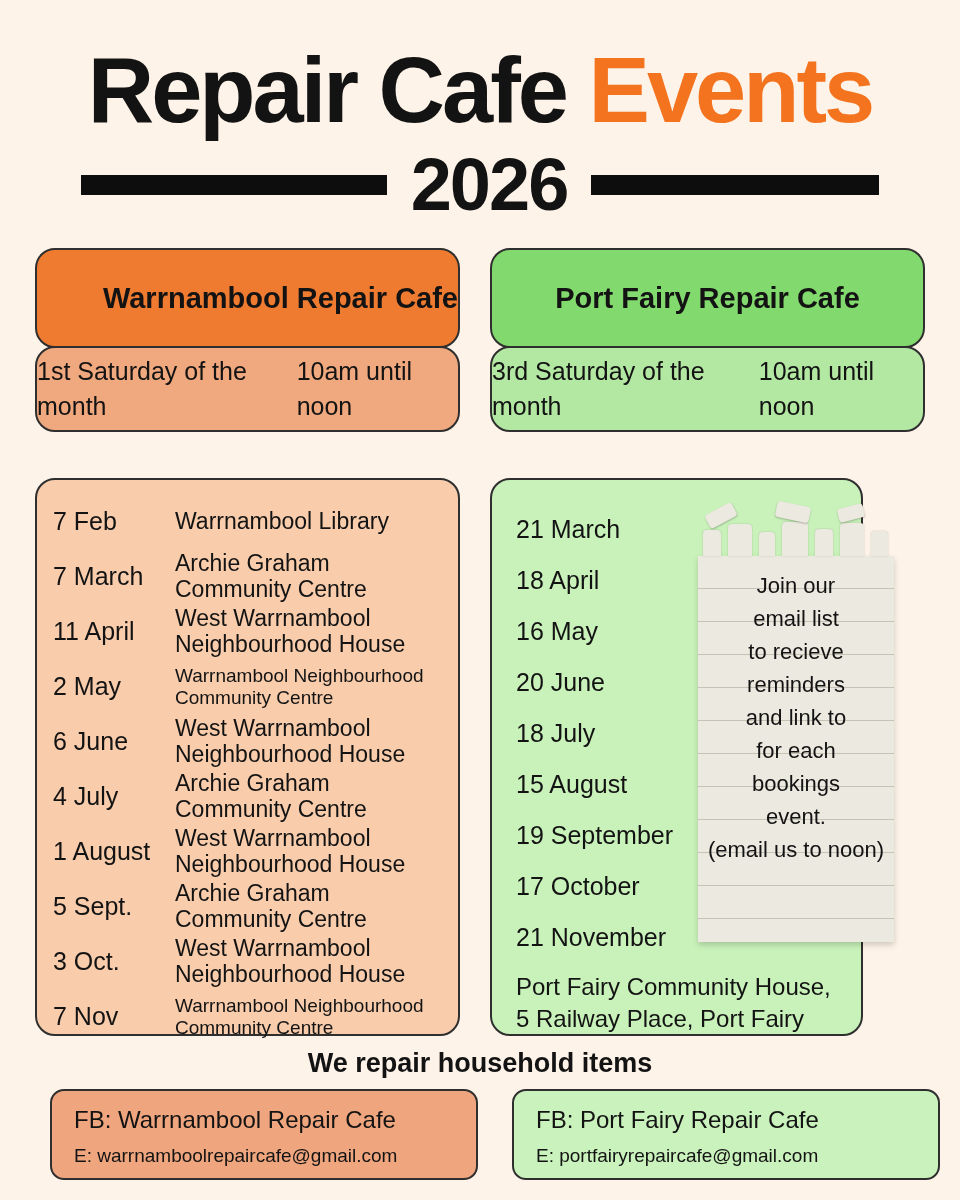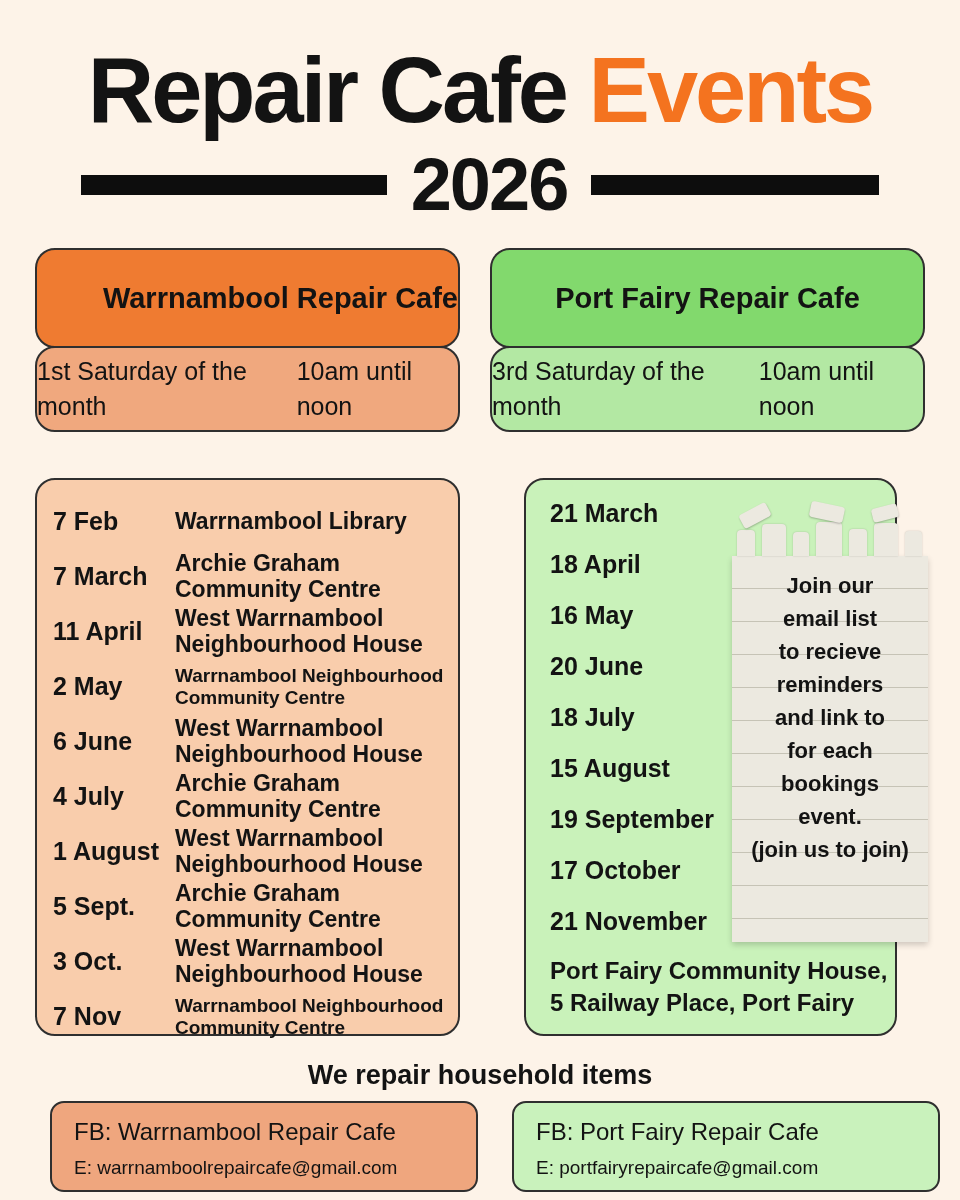--- a/index.html
+++ b/index.html
@@ -45,26 +45,26 @@
   .head-box.green{background:var(--green);}
   .sub-box{
     height:86px;margin-top:-2px;border:2px solid var(--border);border-radius:20px;
     display:flex;align-items:center;justify-content:center;
     font-size:25px;line-height:1.4;position:relative;z-index:2;
   }
   .sub-box.peach{background:var(--peach);}
   .sub-box.lightgreen{background:var(--lightgreen);}
 
   
-  .lists{display:flex;gap:30px;margin:46px 35px 0;font-weight:bold;}
+  .lists{display:flex;gap:30px;margin:46px 35px 0;}
   .list-box{
     border:2px solid var(--border);border-radius:20px;height:558px;
   }
   .list-box.peach-bg{width:425px;flex:none;background:var(--listpeach);padding:14px 8px 0 16px;}
-  .list-box.green-bg{width:373px;flex:none;background:var(--listgreen);padding:8px 0 0 24px;position:relative;margin-left:34px;}
+  .list-box.green-bg{width:373px;flex:none;background:var(--listgreen);padding:24px 0 0 24px;position:relative;}
 
   .ev-row{display:flex;align-items:center;min-height:55px;}
   .ev-date{width:122px;flex:none;font-size:25px;}
   .ev-venue{font-size:23px;line-height:1.1;white-space:pre-line;}
   .ev-row.small .ev-venue{font-size:19px;line-height:1.12;}
 
   .pf-date{height:51px;display:flex;align-items:center;font-size:25px;}
   .pf-venue{margin-top:8px;font-size:24px;line-height:1.32;}
 
   
@@ -84,21 +84,21 @@
   .scrap.s3{width:26px;height:14px;left:140px;top:-4px;transform:rotate(-14deg);}
   .sheet{
     height:386px;background:var(--paper);
     background-image:repeating-linear-gradient(to bottom, transparent 0 32px, var(--paperline) 32px 33px);
     box-shadow:0 3px 6px rgba(0,0,0,.18);
     padding-top:13px;
   }
   .note-line{font-size:22px;line-height:33px;text-align:center;white-space:nowrap;}
 
   
-  .tagline{margin-top:24px;text-align:center;font-size:27px;font-weight:700;}
+  .tagline{margin-top:12px;text-align:center;font-size:27px;font-weight:700;}
   .contacts{display:flex;gap:34px;margin:10px 50px 0;}
   .card{
     flex:none;width:428px;height:91px;border:2px solid var(--border);border-radius:14px;
   }
   .card.peach-card{background:var(--cardpeach);}
   .card.green-card{background:var(--cardgreen);}
   .fb-line{font-size:24px;margin:15px 0 0 22px;}
   .em-line{font-size:19px;margin:11px 0 0 22px;}
 </style>
 </head>
@@ -243,21 +243,21 @@
   <div class="note-line">reminders</div>
 
   <div class="note-line">and link to</div>
 
   <div class="note-line">for each</div>
 
   <div class="note-line">bookings</div>
 
   <div class="note-line">event.</div>
 
-  <div class="note-line">(join us to join)</div>
+  <div class="note-line">(email us to noon)</div>
 </div>
     </div>
   </div>
 </div>
 
 <div class="tagline">We repair household items</div>
 
 <div class="contacts">
   <div class="card peach-card">
     <div class="fb-line">FB: Warrnambool Repair Cafe</div>

